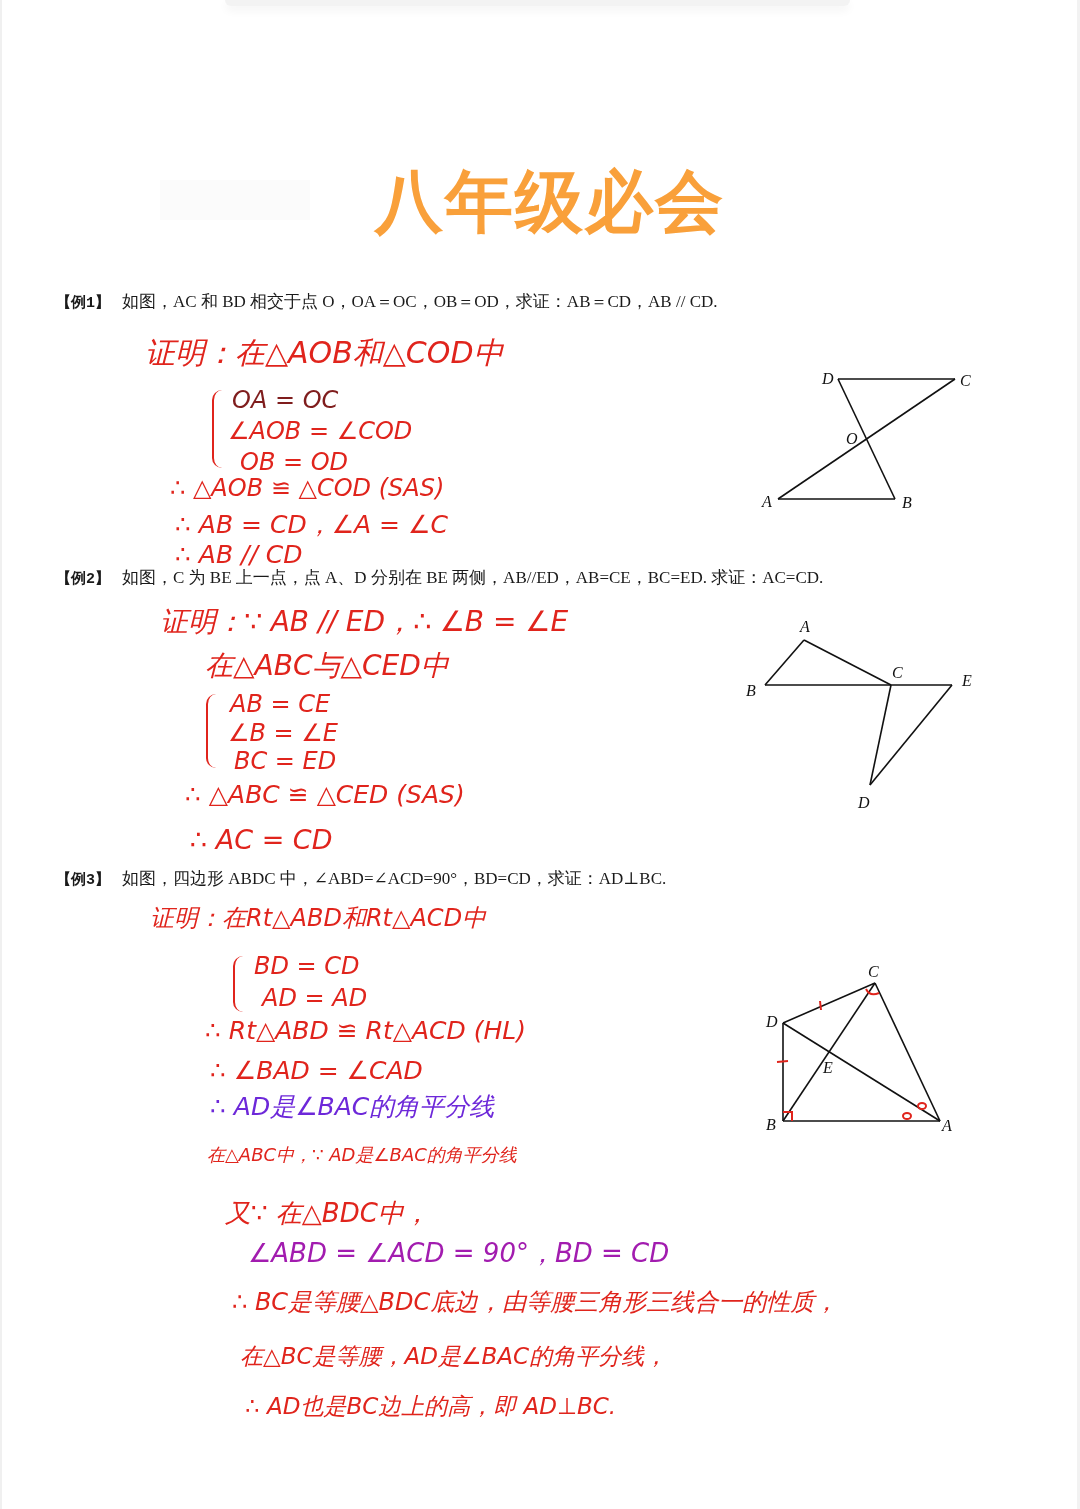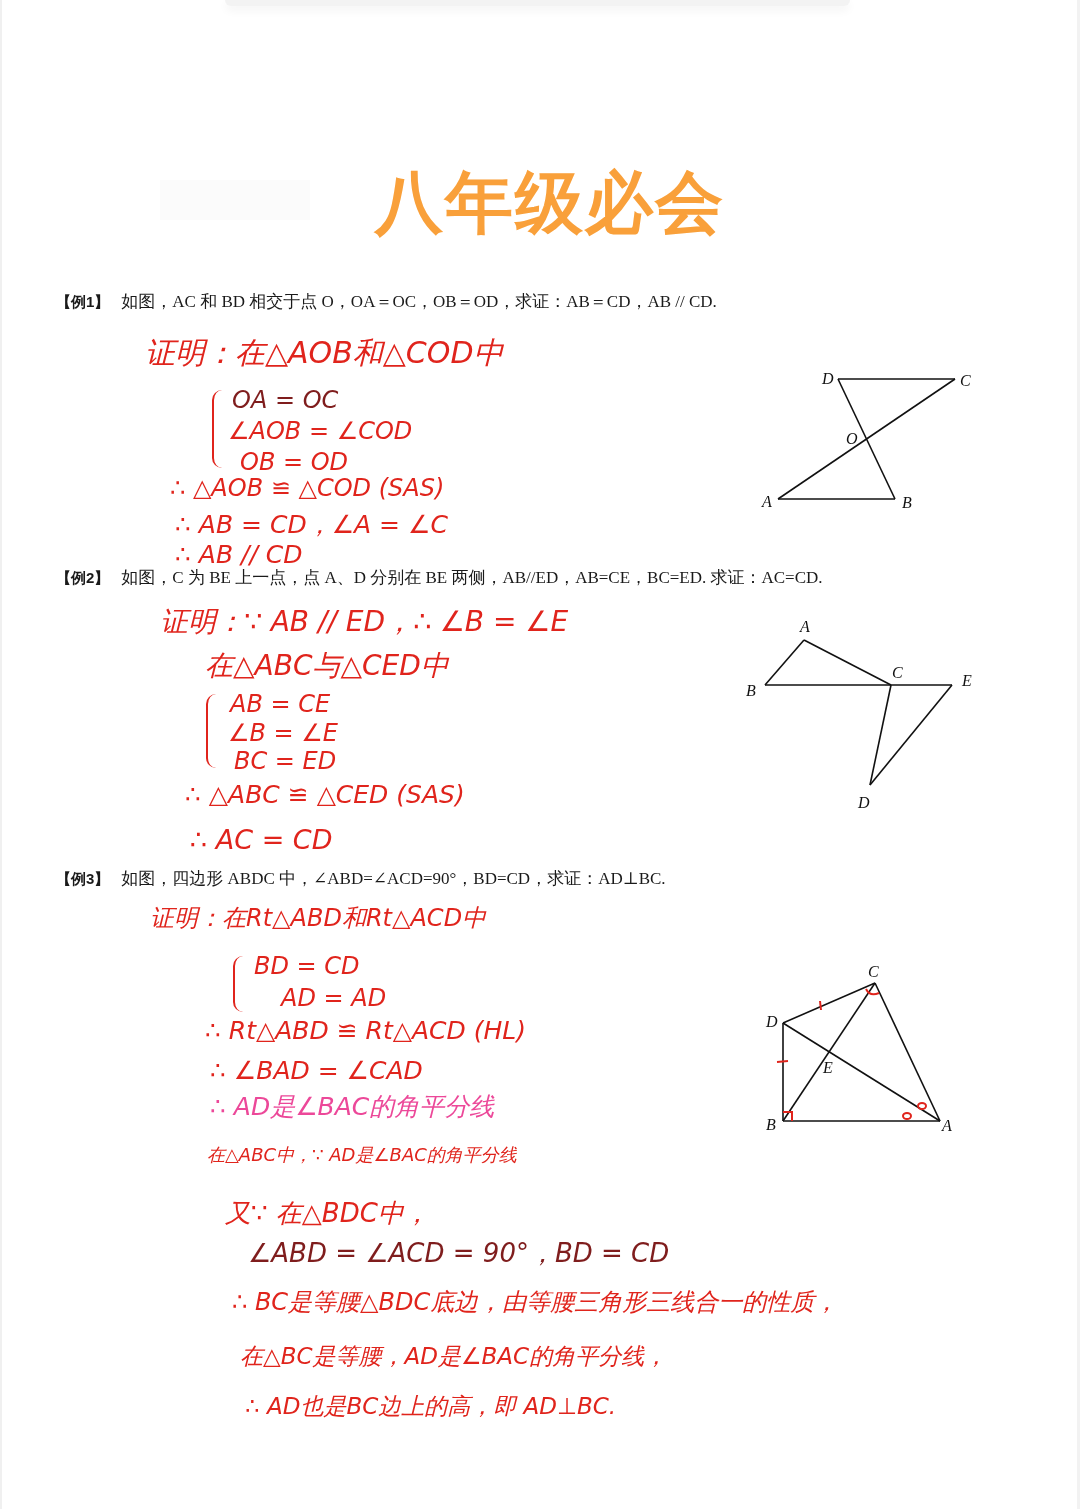--- a/index.html
+++ b/index.html
@@ -9,31 +9,31 @@
   .top-shadow {
     position: absolute; left: 225px; top: 0; width: 625px; height: 6px;
     background: #f3f3f3; border-radius: 0 0 8px 8px;
     box-shadow: 0 4px 10px rgba(0,0,0,0.06);
   }
   .edge-left { position: absolute; left: 0; top: 0; width: 2px; height: 1509px; background: #f0f0f0; }
   .edge-right { position: absolute; right: 0; top: 0; width: 3px; height: 1509px; background: #f2f2f2; }
 
   .title {
     position: absolute; left: 340px; top: 160px; width: 420px; height: 84px;
-    font-family: Liberation Sans, sans-serif;
+    font-family: Liberation Serif, serif;
     font-weight: bold; font-size: 68px; line-height: 84px;
     letter-spacing: 2px; text-align: center;
   }
   .faint-block { position: absolute; left: 160px; top: 180px; width: 150px; height: 40px; background: #fbfbfb; }
 
   .problem {
     position: absolute; left: 56px; font-size: 17px; line-height: 24px; white-space: nowrap;
     font-family: "Liberation Serif", "DejaVu Serif", serif; color: #1a1a1a;
   }
-  .problem .tag { font-weight: bold; margin-right: 12px; font-family: Liberation Sans, sans-serif; font-size: 15px; }
+  .problem .tag { font-weight: bold; margin-right: 12px; font-family: Liberation Mono, monospace; font-size: 15px; }
 
   .hw {
     position: absolute; white-space: nowrap;
     font-family: "DejaVu Sans", "Liberation Sans", sans-serif;
     font-style: italic;
     line-height: 1;
   }
 
   .brace {
     position: absolute; border-left: 2.5px solid; border-radius: 10px 0 0 10px; width: 10px;
@@ -117,27 +117,27 @@
 </div>
 
 <div class="problem" style="top:867px;">
   <span class="tag">【例3】</span><span>如图，四边形 ABDC 中，∠ABD=∠ACD=90°，BD=CD，求证：AD⊥BC.</span>
 </div>
 
 <div>
   <div class="hw" style="left:150px; top:906px; font-size:24px; color:#e0241c;">证明：在Rt△ABD和Rt△ACD中</div>
   <div class="brace" style="left:233px; top:956px; height:56px; border-color:#e0241c;"></div>
   <div class="hw" style="left:254px; top:954px; font-size:24px; color:#e0241c;">BD = CD</div>
-  <div class="hw" style="left:262px; top:986px; font-size:24px; color:#e0241c;margin-left:19px;">AD = AD</div>
+  <div class="hw" style="left:262px; top:986px; font-size:24px; color:#e0241c;">AD = AD</div>
   <div class="hw" style="left:205px; top:1018px; font-size:25px; color:#e0241c;font-style:italic;">∴ Rt△ABD ≌ Rt△ACD (HL)</div>
   <div class="hw" style="left:210px; top:1058px; font-size:25px; color:#e0241c;">∴ ∠BAD = ∠CAD</div>
-  <div class="hw" style="left:210px; top:1094px; font-size:25px; color:#ec4899;">∴ AD是∠BAC的角平分线</div>
+  <div class="hw" style="left:210px; top:1094px; font-size:25px; color:#6d28d9;">∴ AD是∠BAC的角平分线</div>
   <div class="hw" style="left:207px; top:1146px; font-size:18px; color:#e0241c;">在△ABC中，∵ AD是∠BAC的角平分线</div>
   <div class="hw" style="left:225px; top:1200px; font-size:26px; color:#e0241c;">又∵ 在△BDC中，</div>
-  <div class="hw" style="left:248px; top:1240px; font-size:26px; color:#7f1d1d;text-align:right;">∠ABD = ∠ACD = 90°，BD = CD</div>
+  <div class="hw" style="left:248px; top:1240px; font-size:26px; color:#a21caf;text-align:right;">∠ABD = ∠ACD = 90°，BD = CD</div>
   <div class="hw" style="left:232px; top:1290px; font-size:24px; color:#e0241c;">∴ BC是等腰△BDC底边，由等腰三角形三线合一的性质，</div>
   <div class="hw" style="left:240px; top:1345px; font-size:23px; color:#e0241c;">在△BC是等腰，AD是∠BAC的角平分线，</div>
   <div class="hw" style="left:245px; top:1395px; font-size:23px; color:#e0241c;">∴ AD也是BC边上的高，即 AD⊥BC.</div>
 </div>
 
 <div class="fig" style="left:750px; top:955px;">
   <svg width="220" height="190">
     <g stroke="#111" stroke-width="1.6" fill="none">
       <line x1="33" y1="68" x2="33" y2="166"></line>
       <line x1="33" y1="166" x2="190" y2="166"></line>

